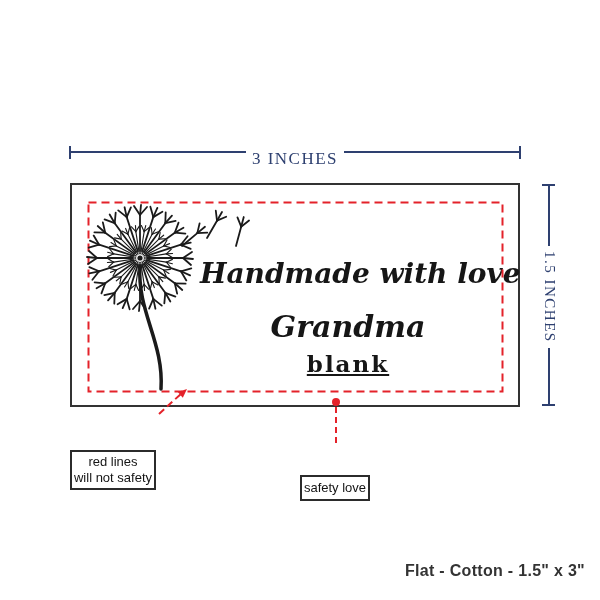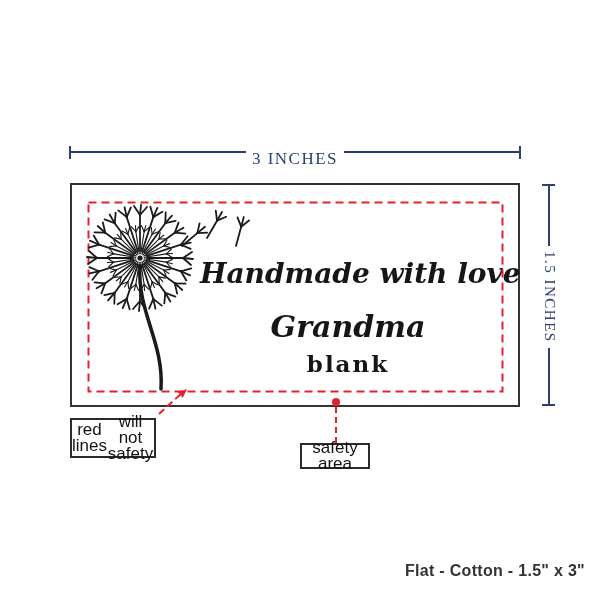--- a/index.html
+++ b/index.html
@@ -24,22 +24,22 @@
     border:2px solid #333333;background:#ffffff;box-sizing:border-box;
   }
   .design-line{position:absolute;left:128px;width:296px;text-align:center;color:#161616;white-space:nowrap;}
   .script{font-family:"DejaVu Serif",serif;font-style:italic;font-weight:bold;}
   .slab{font-family:"DejaVu Serif",serif;font-weight:bold;letter-spacing:2px;}
   
   #overlay{position:absolute;left:0;top:0;pointer-events:none;}
   
   .callout{
     position:absolute;background:#ffffff;border:2px solid #2b2b2b;box-sizing:border-box;
-    color:#141414;font-size:17px;text-align:center;display:flex;flex-direction:row;
-    align-items:center;justify-content:center;line-height:16px;
+    color:#141414;font-size:13px;text-align:center;display:flex;flex-direction:column;
+    align-items:center;justify-content:center;line-height:16px;margin-top:32px;
   }
   
   .footer{
     position:absolute;right:15px;top:562px;font-size:16px;font-weight:bold;
     color:#333333;letter-spacing:0.3px;
   }
 </style>
 </head>
 <body>
 
@@ -47,21 +47,21 @@
 <div class="dim-cap-v" style="left:69px;top:146px;"></div>
 <div class="dim-cap-v" style="left:519px;top:146px;"></div>
 
 <div class="dim-line-v" style="left:548px;top:185px;height:221px;"></div>
 <div class="dim-cap-h" style="left:542px;top:184px;"></div>
 <div class="dim-cap-h" style="left:542px;top:404px;"></div>
 
 <div class="label-rect">
   <div class="design-line script" style="top:72px;font-size:28px;line-height:34px;">Handmade with love by</div>
   <div class="design-line script" style="top:124px;font-size:30px;line-height:36px;">Grandma</div>
-  <div class="design-line slab" style="top:166px;font-size:23px;line-height:26px;">blank</div>
+  <div class="design-line slab" style="top:166px;font-size:23px;line-height:26px;text-decoration:underline;">blank</div>
 </div>
 
 <svg id="overlay" width="600" height="600" viewBox="0 0 600 600">
   <defs>
     <g id="spoke">
       <line x1="7" y1="0" x2="43" y2="0"></line>
       <line x1="43" y1="0" x2="52" y2="-6"></line>
       <line x1="43" y1="0" x2="53" y2="1"></line>
       <line x1="43" y1="0" x2="51" y2="7"></line>
     </g>
@@ -141,16 +141,16 @@
 </div>
 <div class="dim-label" style="left:530px;top:246px;width:38px;height:102px;">
   <span class="v">1.5 INCHES</span>
 </div>
 
 <div class="callout" style="left:70px;top:418px;width:86px;height:40px;">
   <div>red lines</div>
   <div>will not safety</div>
 </div>
 <div class="callout" style="left:300px;top:443px;width:70px;height:26px;">
-  <div>safety area</div>
+  <div>safety love</div>
 </div>
 
 <div class="footer">Flat - Cotton - 1.5" x 3"</div>
 
 </body></html>

